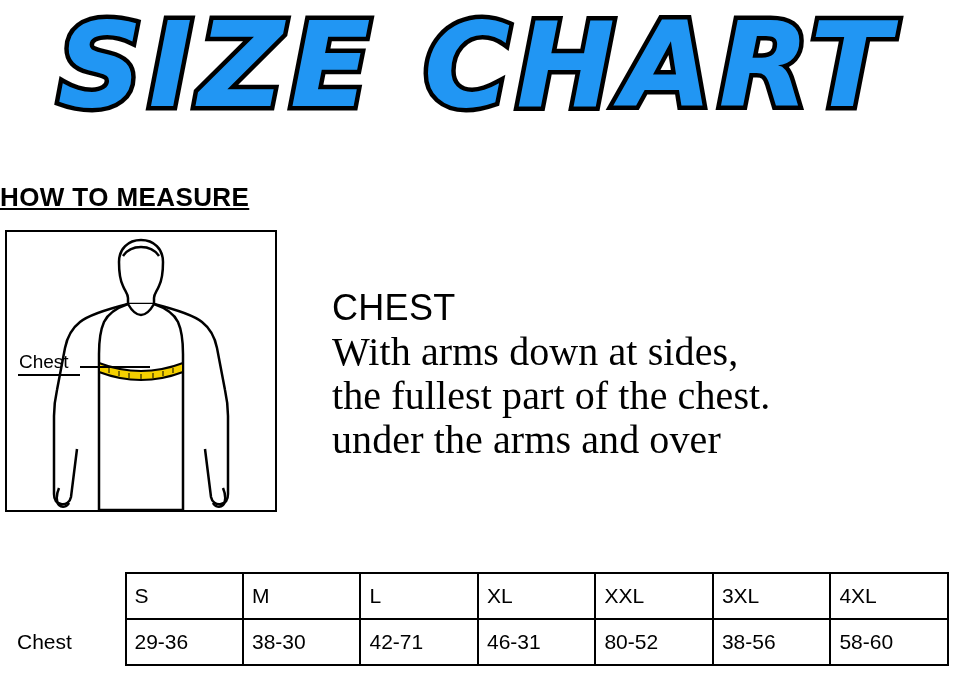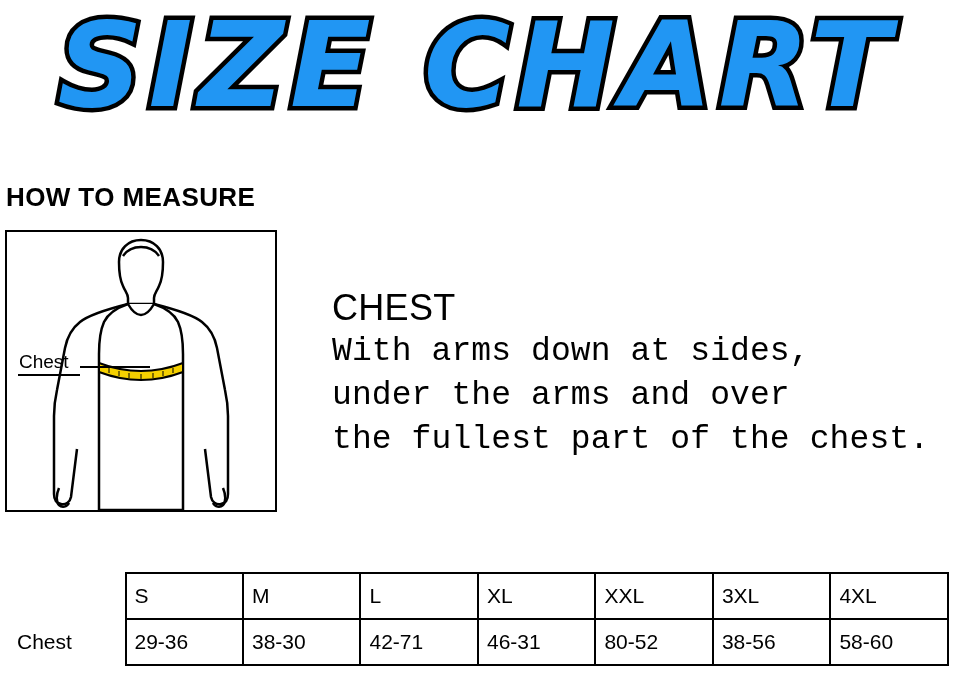--- a/index.html
+++ b/index.html
@@ -24,26 +24,27 @@
     width: 954px;
     height: 150px;
   }
   .title-svg {
     display: block;
   }
 
   
   .how-to {
     position: absolute;
-    left: 6px;
+    left: 0;
     top: 182px;
     font-size: 26px;
     font-weight: bold;
     letter-spacing: 0.4px;
     font-family: "Liberation Sans", sans-serif;
+    text-decoration: underline;
   }
 
   
   .figure-box {
     position: absolute;
     left: 5px;
     top: 230px;
     width: 272px;
     height: 282px;
     border: 2px solid #000;
@@ -86,23 +87,23 @@
     top: 286px;
     width: 610px;
   }
   .desc-title {
     font-size: 36px;
     line-height: 44px;
     font-family: "Liberation Sans", sans-serif;
     letter-spacing: 0.3px;
   }
   .desc-body {
-    font-size: 33px;
+    font-size: 40px;
     line-height: 44px;
-    font-family: Liberation Mono, monospace;
+    font-family: Liberation Serif, serif;
     letter-spacing: 0.1px;
   }
 
   
   .size-table {
     position: absolute;
     left: 5px;
     top: 572px;
     width: 944px;
     border-collapse: collapse;
@@ -170,22 +171,22 @@
     </g>
   </svg>
 </div>
 <div class="chest-label">Chest</div>
 <div class="chest-label-underline"></div>
 <div class="chest-leader"></div>
 
 <div class="desc">
   <div class="desc-title">CHEST</div>
   <div class="desc-body">With arms down at sides,</div>
+  <div class="desc-body">the fullest part of the chest.</div>
   <div class="desc-body">under the arms and over</div>
-  <div class="desc-body">the fullest part of the chest.</div>
 </div>
 
 <table class="size-table">
   <tbody>
       <tr>
     <td class="corner col-head"></td>
     <td class="col-data">S</td>
     <td class="col-data">M</td>
     <td class="col-data">L</td>
     <td class="col-data">XL</td>

